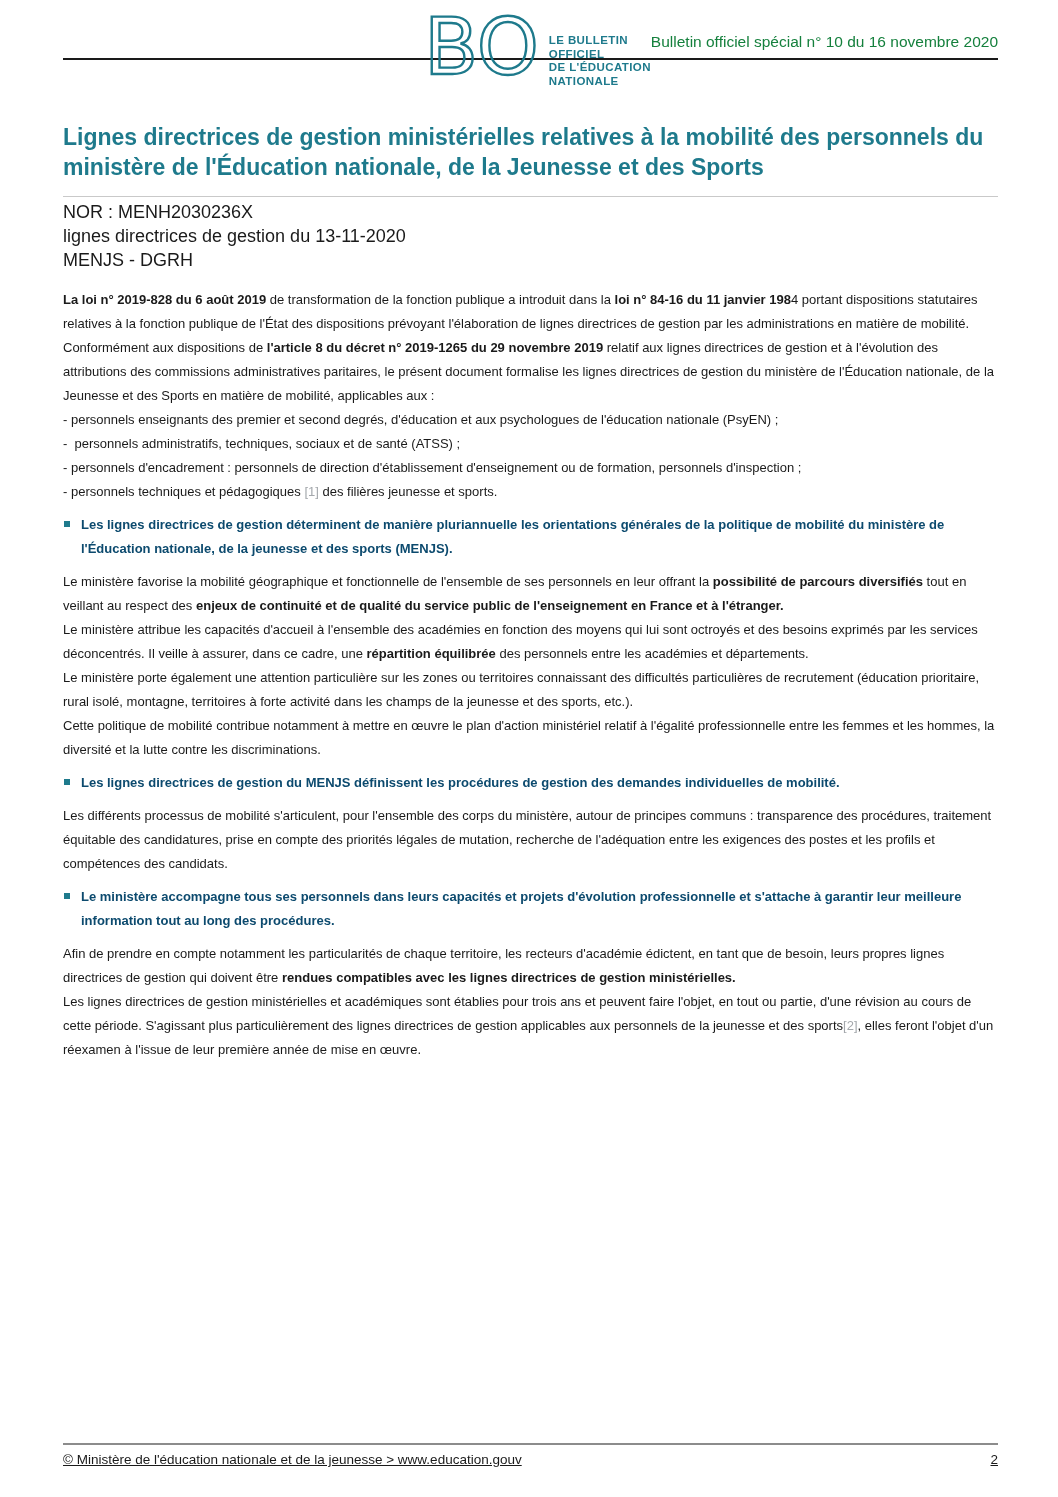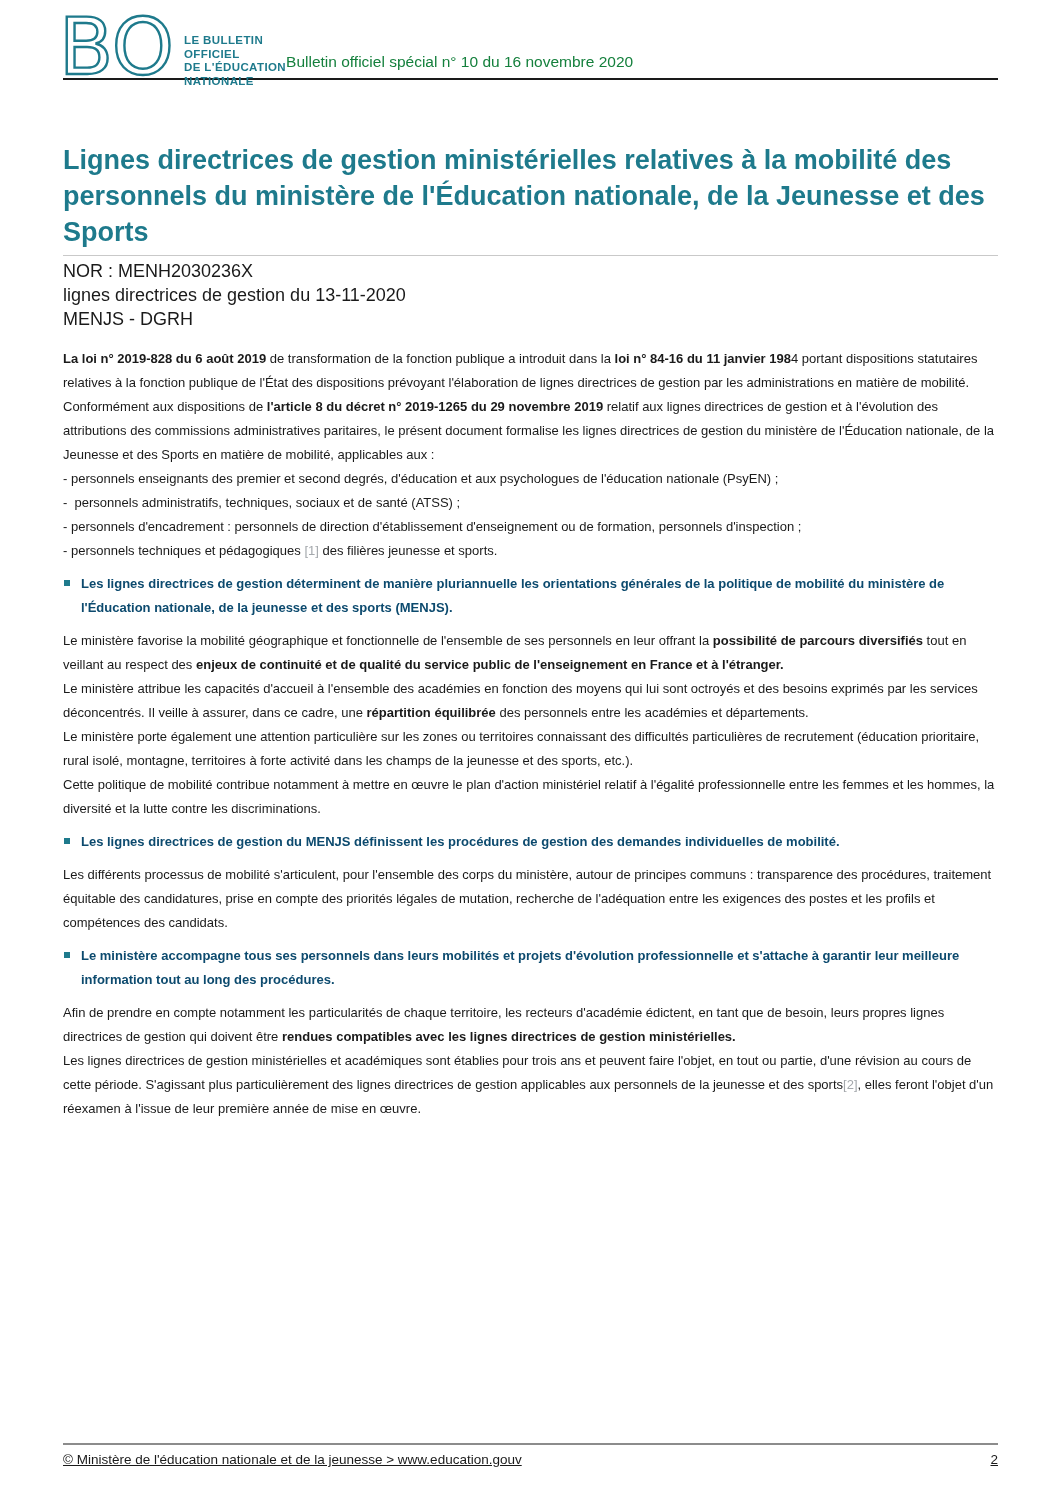--- a/index.html
+++ b/index.html
@@ -10,24 +10,24 @@
     color: #1a1a1a;
     position: relative;
     overflow: hidden;
   }
   .page { position: absolute; inset: 0; background: #fff; }
 
   
   .header {
     margin: 0 60px 0 63px;
     padding-top: 13px;
-    height: 80px;
+    height: 60px;
     border-bottom: 2px solid #1a1a1a;
     display: flex;
-    justify-content: flex-start;
+    justify-content: flex-end;
   }
   .logo { display: flex; align-items: flex-start; }
   .logo-monogram { display: block; }
   .logo-lines {
     margin-left: 9px;
     padding-top: 3px;
     color: #1e7a8c;
     font-weight: bold;
     font-size: 11.5px;
     line-height: 13.5px;
@@ -37,25 +37,25 @@
   .issue {
     align-self: flex-end;
     padding-bottom: 7px;
     font-size: 15.5px;
     color: #15803d;
   }
 
   
   .title {
     margin: 62px 60px 0 63px;
-    font-size: 27px;
-    line-height: 36px;
+    font-size: 23px;
+    line-height: 30px;
     font-weight: bold;
     color: #1e7a8c;
-    padding-bottom: 5px;
+    padding-bottom: 14px;
     border-bottom: 1px solid #c9c9c9;
   }
 
   
   .meta { margin: 3px 60px 0 63px; font-size: 18px; line-height: 24px; color: #1a1a1a; }
 
   
   .article-body {
     margin: 16px 60px 0 63px;
     font-size: 13px;
@@ -128,21 +128,21 @@
       <div class="block p"><span>- &nbsp;personnels administratifs, techniques, sociaux et de santé (ATSS) ;</span></div>
       <div class="block p"><span>- personnels d'encadrement : personnels de direction d'établissement d'enseignement ou de formation, personnels d'inspection ;</span></div>
       <div class="block p"><span>- personnels techniques et pédagogiques </span><span class="fn">[1]</span><span> des filières jeunesse et sports.</span></div>
       <div class="block bullet"><span class="sq"></span><span class="b">Les lignes directrices de gestion déterminent de manière pluriannuelle les orientations générales de la politique de mobilité du ministère de l'Éducation nationale, de la jeunesse et des sports (MENJS).</span></div>
       <div class="block p"><span>Le ministère favorise la mobilité géographique et fonctionnelle de l'ensemble de ses personnels en leur offrant la </span><span class="b">possibilité de parcours diversifiés</span><span> tout en veillant au respect des </span><span class="b">enjeux de continuité et de qualité du service public de l'enseignement en France et à l'étranger.</span></div>
       <div class="block p"><span>Le ministère attribue les capacités d'accueil à l'ensemble des académies en fonction des moyens qui lui sont octroyés et des besoins exprimés par les services déconcentrés. Il veille à assurer, dans ce cadre, une </span><span class="b">répartition équilibrée</span><span> des personnels entre les académies et départements.</span></div>
       <div class="block p"><span>Le ministère porte également une attention particulière sur les zones ou territoires connaissant des difficultés particulières de recrutement (éducation prioritaire, rural isolé, montagne, territoires à forte activité dans les champs de la jeunesse et des sports, etc.).</span></div>
       <div class="block p"><span>Cette politique de mobilité contribue notamment à mettre en œuvre le plan d'action ministériel relatif à l'égalité professionnelle entre les femmes et les hommes, la diversité et la lutte contre les discriminations.</span></div>
       <div class="block bullet"><span class="sq"></span><span class="b">Les lignes directrices de gestion du MENJS définissent les procédures de gestion des demandes individuelles de mobilité.</span></div>
       <div class="block p"><span>Les différents processus de mobilité s'articulent, pour l'ensemble des corps du ministère, autour de principes communs : transparence des procédures, traitement équitable des candidatures, prise en compte des priorités légales de mutation, recherche de l'adéquation entre les exigences des postes et les profils et compétences des candidats.</span></div>
-      <div class="block bullet"><span class="sq"></span><span class="b">Le ministère accompagne tous ses personnels dans leurs mobilités et projets d'évolution professionnelle et s'attache à garantir leur meilleure information tout au long des procédures.</span></div>
+      <div class="block bullet"><span class="sq"></span><span class="b">Le ministère accompagne tous ses personnels dans leurs capacités et projets d'évolution professionnelle et s'attache à garantir leur meilleure information tout au long des procédures.</span></div>
       <div class="block p"><span>Afin de prendre en compte notamment les particularités de chaque territoire, les recteurs d'académie édictent, en tant que de besoin, leurs propres lignes directrices de gestion qui doivent être </span><span class="b">rendues compatibles avec les lignes directrices de gestion ministérielles.</span></div>
       <div class="block p"><span>Les lignes directrices de gestion ministérielles et académiques sont établies pour trois ans et peuvent faire l'objet, en tout ou partie, d'une révision au cours de cette période. S'agissant plus particulièrement des lignes directrices de gestion applicables aux personnels de la jeunesse et des sports</span><span class="fn">[2]</span><span>, elles feront l'objet d'un réexamen à l'issue de leur première année de mise en œuvre.</span></div>
     </main>
 
   <footer class="footer">
     <span>© Ministère de l'éducation nationale et de la jeunesse &gt; www.education.gouv</span>
     <span>2</span>
   </footer>
 
 </div>

